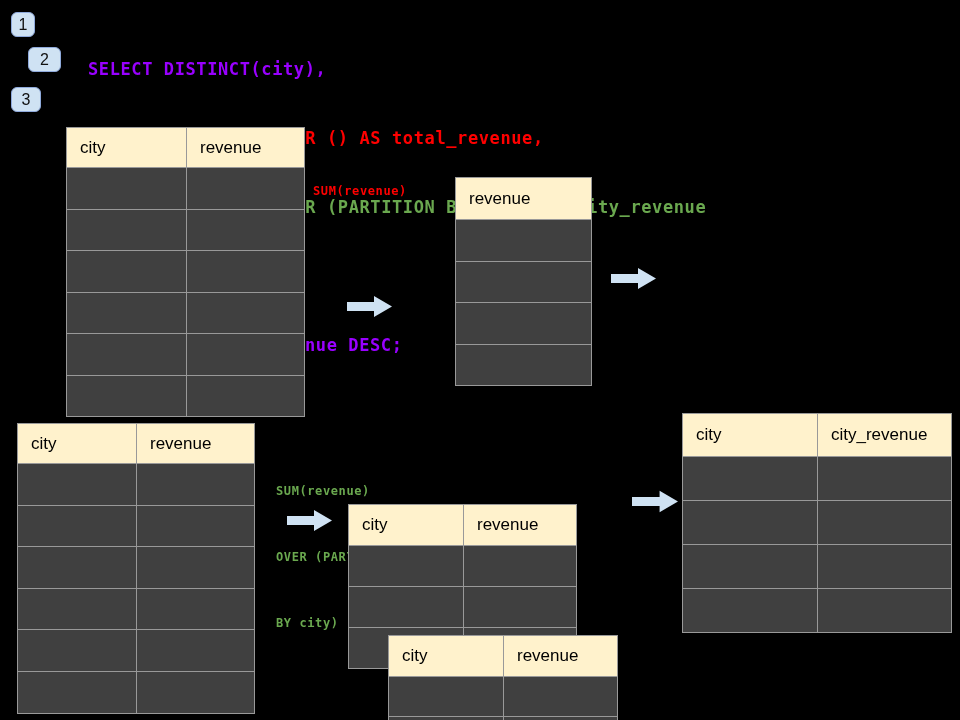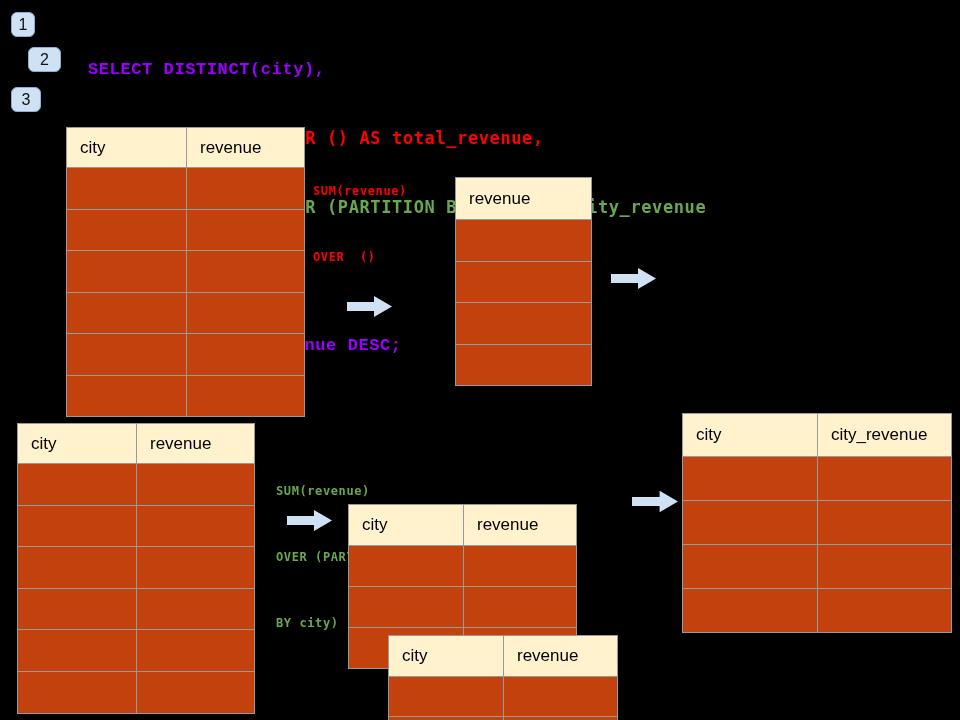--- a/index.html
+++ b/index.html
@@ -31,40 +31,40 @@
     top: 12px;
     font-family: "DejaVu Sans Mono", monospace;
     font-weight: bold;
     font-size: 17px;
     line-height: 23px;
     letter-spacing: 0.6px;
     white-space: pre;
   }
   .sql-line.ind2 { margin-left: 44px; }
   .sql-line.ind1 { margin-left: 22px; }
-  .c-purple { color: var(--purple, #9900ff); font-family: Liberation Mono, monospace; }
+  .c-purple { color: var(--purple, #9900ff); }
   .c-red    { color: var(--red, #ff0000); }
   .c-green  { color: var(--green, #6aa84f); }
 
   .code-note {
     position: absolute;
     font-family: "DejaVu Sans Mono", monospace;
     font-weight: bold;
     font-size: 12px;
     line-height: 22px;
     letter-spacing: 0.6px;
     white-space: pre;
   }
   .code-note.small { font-size: 14px; }
 
   
   .tbl {
     position: absolute;
     border-collapse: collapse;
-    background: #c2410c;
+    background: #404040;
     table-layout: fixed;
   }
   .tbl th, .tbl td { border: 1px solid var(--table-border, #999); }
   .tbl th {
     background: var(--table-header-fill, #fff2cc);
     color: #000;
     font-weight: normal;
     font-size: 17px;
     text-align: left;
     padding-left: 13px;
@@ -95,21 +95,20 @@
   <div class="sql-line ind2 c-green">SUM(revenue) OVER (PARTITION BY city) as city_revenue</div>
   <div class="sql-line ind1 c-purple">FROM rides</div>
   <div class="sql-line ind1 c-purple">ORDER by city_revenue DESC;</div>
 </div>
 
 <div class="code-note small c-purple" style="left:753px; top:35px;">
 </div>
 
 <div class="code-note c-red" style="left:313px; top:136px;">
   <div>SUM(revenue)</div>
-  <div>OVER  ()</div>
 </div>
 
 <div class="code-note c-green" style="left:276px; top:436px;">
   <div>SUM(revenue)</div>
   <div>OVER (PARTITION</div>
   <div>BY city)</div>
 </div>
 
 <table class="tbl" style="left:66px; top:127px; width:239px;">
   <thead>

